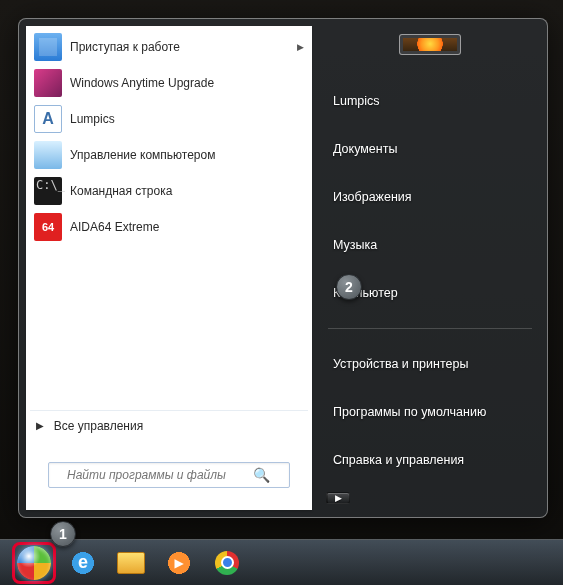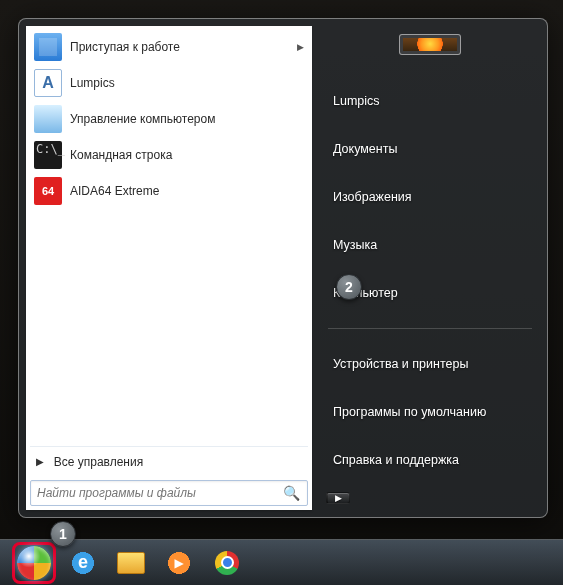--- a/index.html
+++ b/index.html
@@ -42,22 +42,22 @@
 .ic-aida { background:#e02020; color:#fff; font-weight:bold; display:flex; align-items:center; justify-content:center; font-size:11px;}
 
 .all-progs {
   display:flex; align-items:center; height:30px;
   border-top:1px solid #e7edf3; margin:3px 4px 0; padding:0 6px;
   font-size:12px; color:#2a2a2a; cursor:pointer;
 }
 .all-arrow { margin-right:10px; font-size:10px; color:#333; }
 
 .search-box {
-  margin:4px; height:26px; border:1px solid #b0c4de; border-radius:2px;
-  display:flex; align-items:center; padding:0 6px;
+  margin:22px; height:26px; border:1px solid #b0c4de; border-radius:2px;
+  display:flex; align-items:center; padding:0 18px;
   box-shadow: inset 0 1px 2px rgba(0,0,0,0.08);
 }
 .search-box input { flex:1; border:none; outline:none; font-size:12px; font-style:italic; color:#888; background:transparent;}
 .search-box .mag { color:#2a70c8; font-size:14px;}
 
 .right-pane { flex:1; padding: 4px 6px 4px 14px; display:flex; flex-direction:column;gap:16px; }
 .avatar-wrap { align-self:center; width:62px; height:62px; margin:4px 0 14px;
   border:1px solid rgba(255,255,255,0.5); border-radius:3px; padding:3px;
   background: rgba(255,255,255,0.1);
 }
@@ -132,20 +132,24 @@
 <div class="start-menu">
   <div class="left-pane">
     <div class="prog-list">
 
       <div class="prog-item">
         <div class="prog-icon ic-flag"></div>
         <span class="prog-label">Приступая к работе</span>
         <span class="prog-arrow">▶</span>
       </div>
 
+      <div class="prog-item">
+        <div class="prog-icon ic-anytime"></div>
+        <span class="prog-label">Windows Anytime Upgrade</span>
+      </div>
 
       <div class="prog-item">
         <div class="prog-icon ic-wordpad">A</div>
         <span class="prog-label">Lumpics</span>
       </div>
 
       <div class="prog-item">
         <div class="prog-icon ic-manage"></div>
         <span class="prog-label">Управление компьютером</span>
       </div>
@@ -179,21 +183,21 @@
     </div>
 
     <div class="right-item"><span>Lumpics</span></div>
     <div class="right-item"><span>Документы</span></div>
     <div class="right-item"><span>Изображения</span></div>
     <div class="right-item"><span>Музыка</span></div>
     <div class="right-item"><span>Компьютер</span></div>
     <div class="right-sep"></div>
     <div class="right-item"><span>Устройства и принтеры</span></div>
     <div class="right-item"><span>Программы по умолчанию</span></div>
-    <div class="right-item"><span>Справка и поддержка</span></div>
+    <div class="right-item"><span>Справка и управления</span></div>
 
     <div class="shutdown">
       <span class="shutdown-arrow">▶</span>
     </div>
   </div>
 </div>
 
 <div class="taskbar">
   <div class="start-btn">
     <div class="orb"></div>

